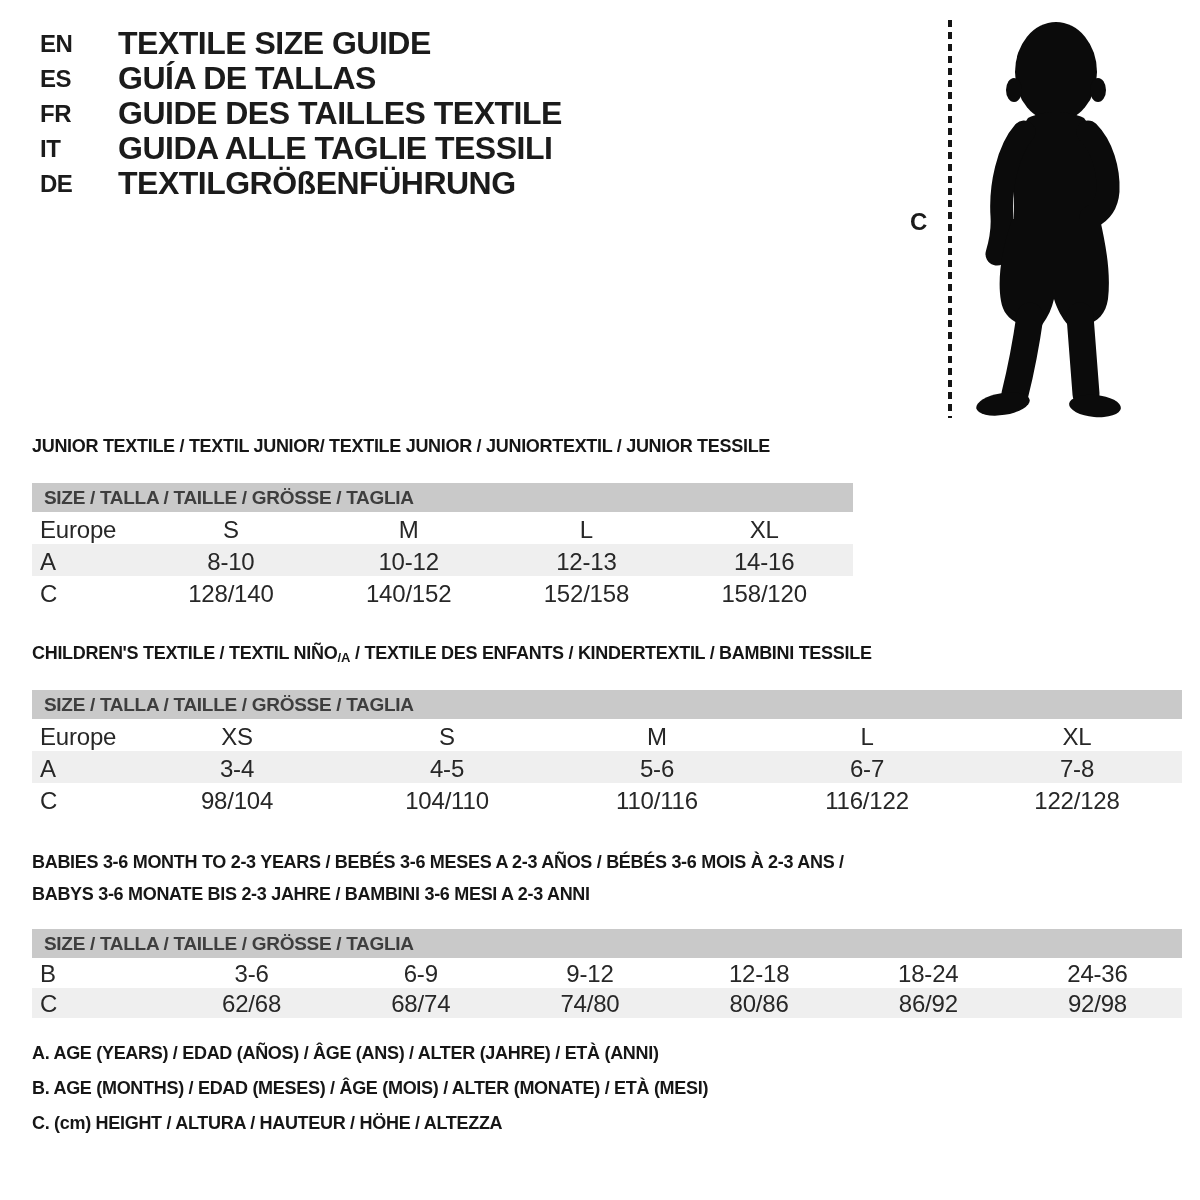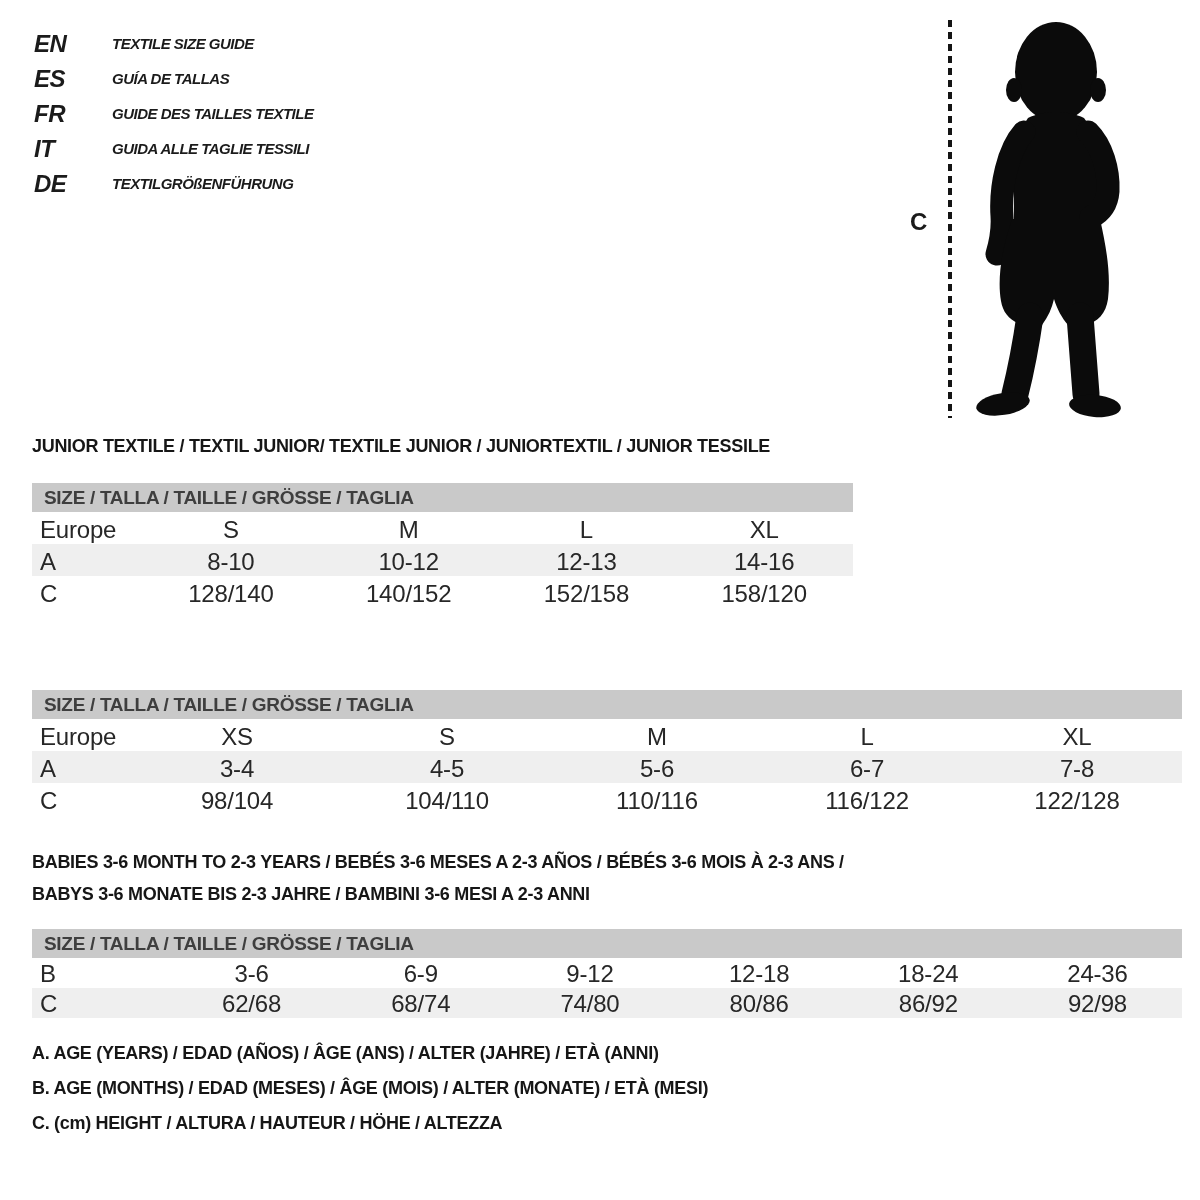--- a/index.html
+++ b/index.html
@@ -3,24 +3,24 @@
 <meta charset="utf-8">
 <style>
   * { margin:0; padding:0; box-sizing:border-box; }
   html,body { background:#ffffff; }
   .page {
     position:relative; width:1200px; height:1200px; background:#ffffff;
     font-family:"Liberation Sans","DejaVu Sans",sans-serif; color:#1b1b1b; overflow:hidden;
   }
 
   
-  .lang-block { position:absolute; left:34px; top:26px;font-style:italic; }
+  .lang-block { position:absolute; left:40px; top:26px; }
   .lang-row { display:flex; height:35px; align-items:center; }
   .lang-code { width:78px; font-weight:bold; font-size:24px; letter-spacing:-0.5px; }
-  .lang-title { font-weight:bold; font-size:15px; letter-spacing:-0.5px; white-space:nowrap; }
+  .lang-title { font-weight:bold; font-size:32px; letter-spacing:-0.5px; white-space:nowrap; }
 
   
   .measure-line {
     position:absolute; left:948px; top:20px; width:4px; height:398px;
     background:repeating-linear-gradient(to bottom,#141414 0 7px,transparent 7px 12px);
   }
   .measure-label { position:absolute; left:910px; top:208px; font-weight:bold; font-size:24px; }
   .toddler-svg { position:absolute; left:962px; top:14px; }
 
   
@@ -124,20 +124,23 @@
     </div>
     <div class="t-row">
       <div class="t-label lbl-junior">C</div>
       <div class="t-cell">128/140</div>
       <div class="t-cell">140/152</div>
       <div class="t-cell">152/158</div>
       <div class="t-cell">158/120</div>
     </div>
   </div>
 
+  <div class="sec-heading" style="top:643px">
+    <span>CHILDREN'S TEXTILE / TEXTIL NIÑO</span><span class="subtxt">/A</span><span> / TEXTILE DES ENFANTS / KINDERTEXTIL / BAMBINI TESSILE</span>
+  </div>
 
   <div class="sg-table w-full" style="top:690px">
     <div class="size-bar">SIZE / TALLA / TAILLE / GRÖSSE / TAGLIA</div>
     <div class="t-row">
       <div class="t-label lbl-children">Europe</div>
       <div class="t-cell">XS</div>
       <div class="t-cell">S</div>
       <div class="t-cell">M</div>
       <div class="t-cell">L</div>
       <div class="t-cell">XL</div>

